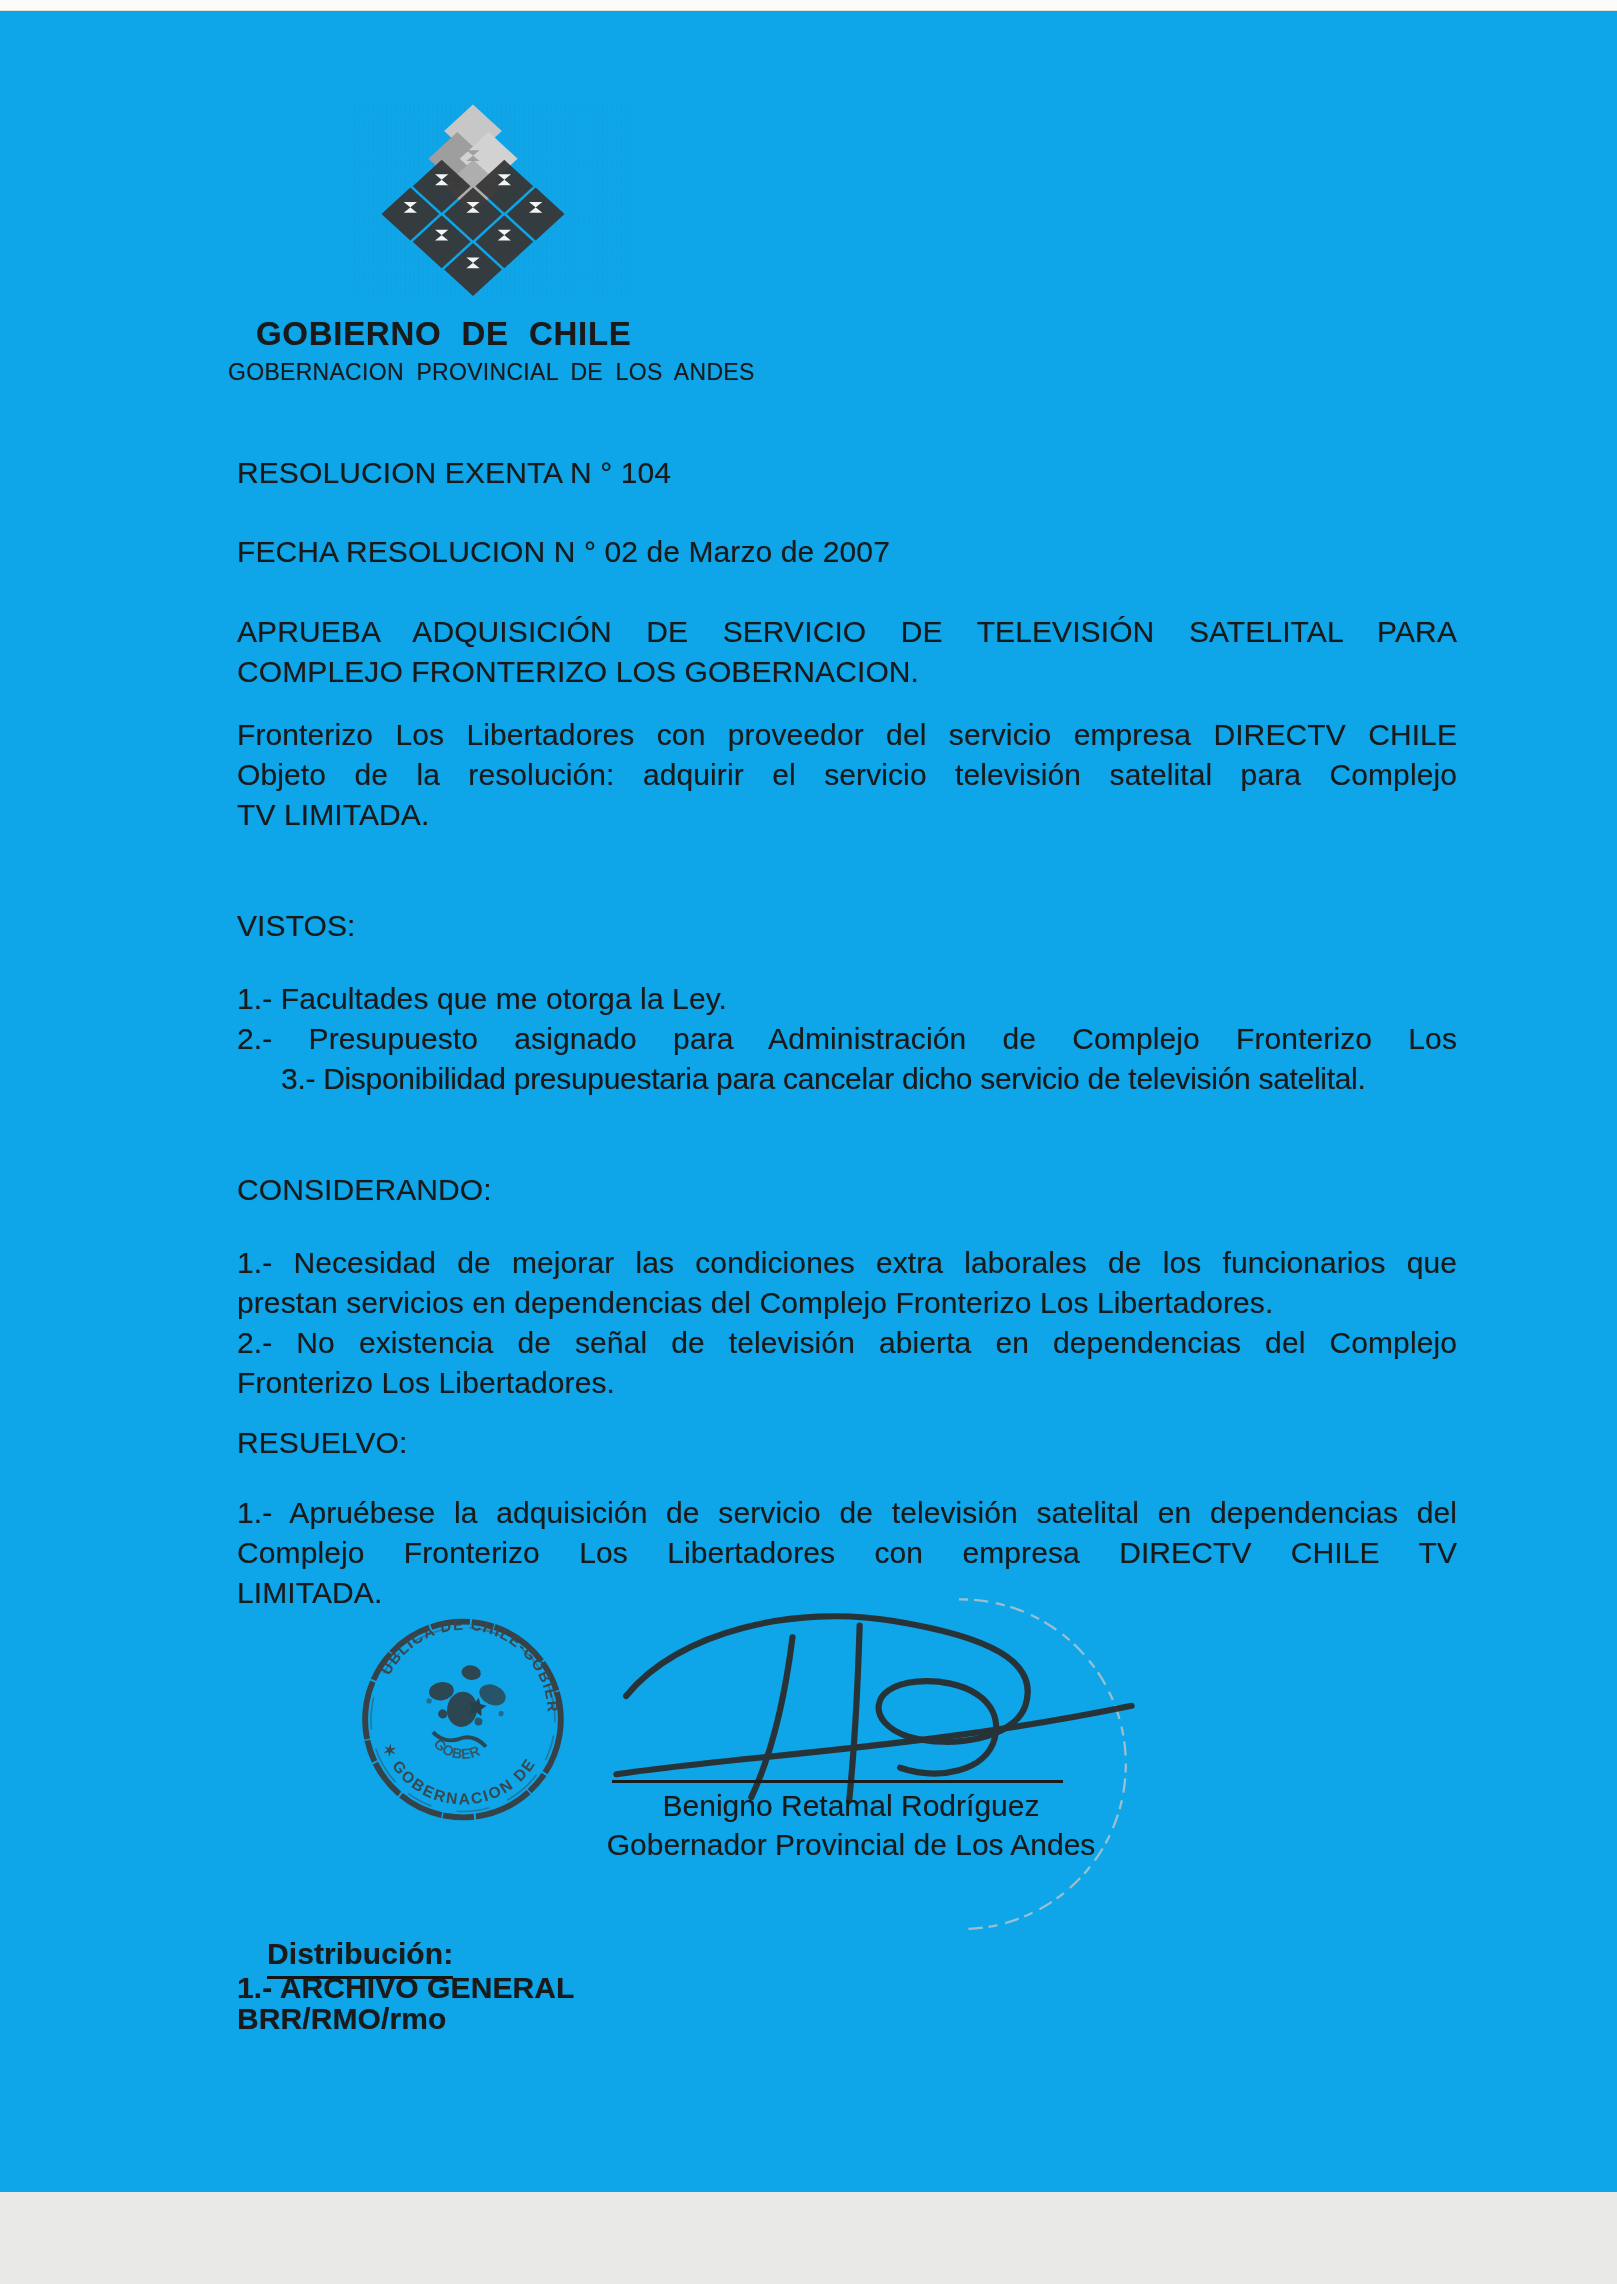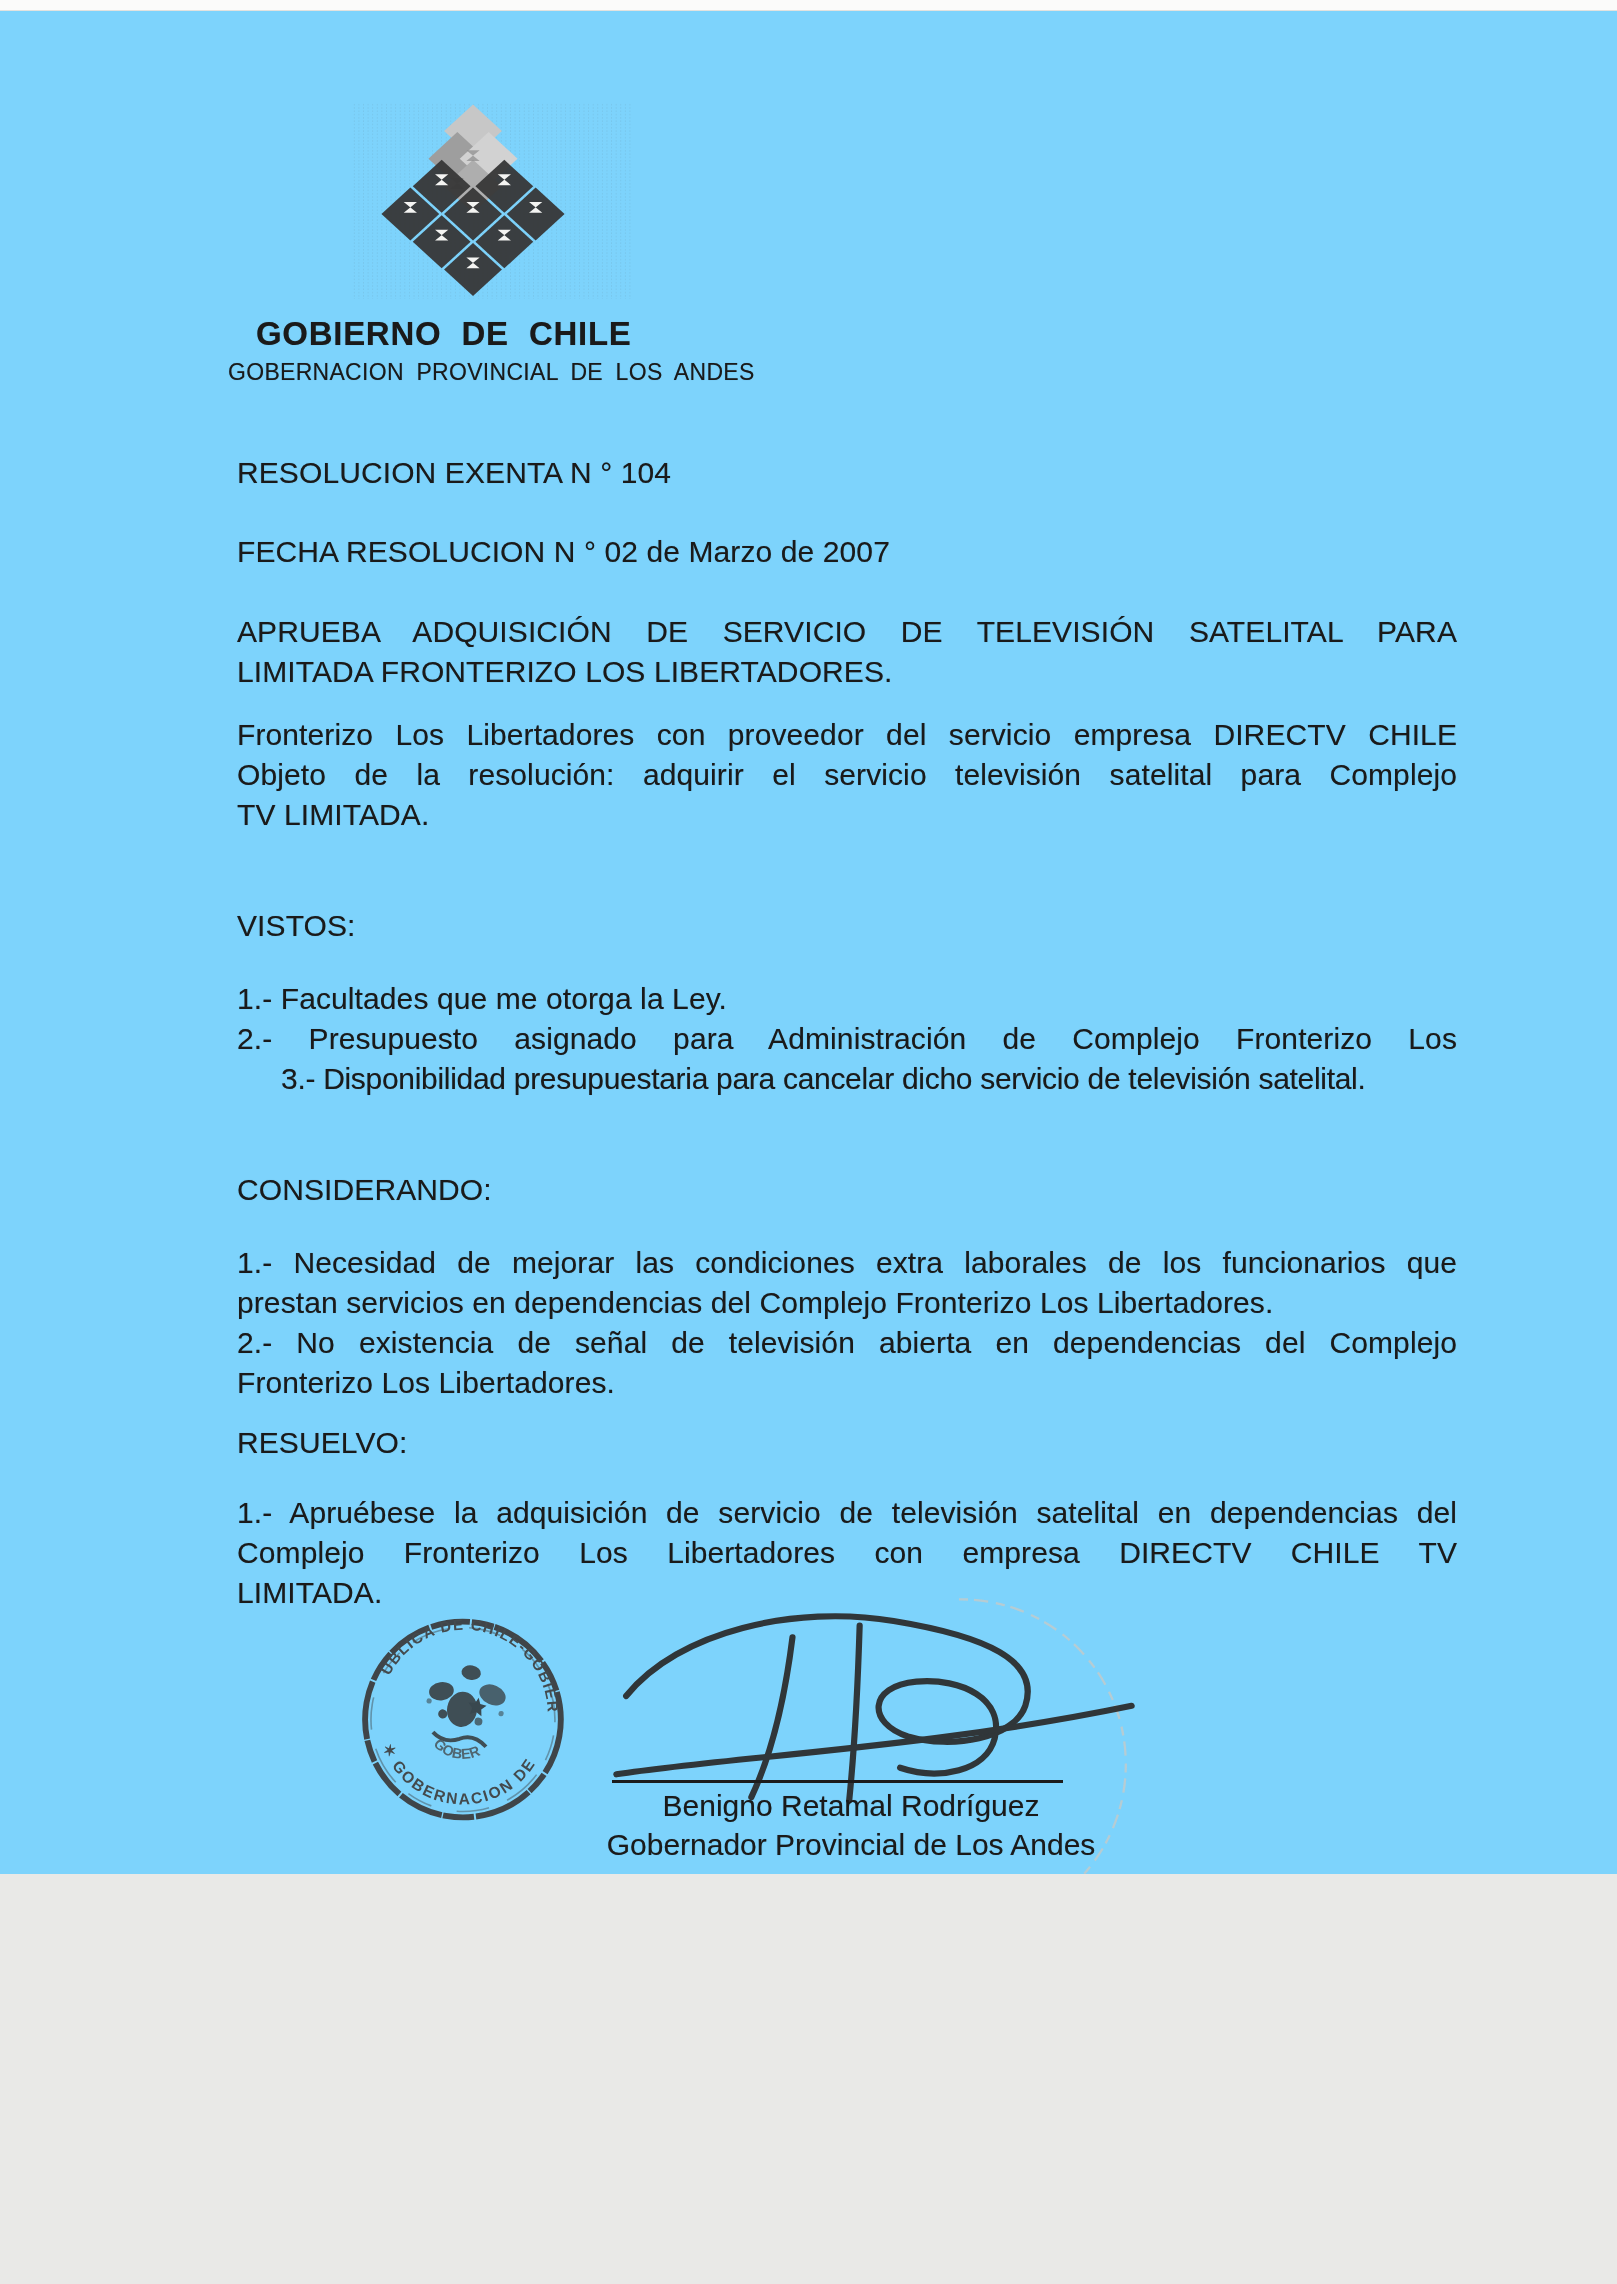--- a/index.html
+++ b/index.html
@@ -1,18 +1,18 @@
 <!DOCTYPE html>
 <html style="font-size:10.4px"><head>
 <meta charset="utf-8">
 <style>
   html,body{margin:0;padding:0;background:#e9e9e7;}
   .page{
-    position:relative; width:1618px; height:1874px;
-    background:#7dd3fc; overflow:hidden;
+    position:relative; width:1618px; height:2192px;
+    background:#0ea5e9; overflow:hidden;
     font-family:"Liberation Sans", sans-serif;
     color:#1a1a1a;
   }
   .scan-edge{position:absolute;top:0;left:0;right:0;height:10.4px;background:#fbfbfa;border-bottom:0.7px solid #e2e2df;}
   .halftone{
     position:absolute;left:352px;top:103px;width:281px;height:196px;
     background-image:radial-gradient(rgba(70,70,70,0.09) 0.7px, transparent 0.8px);
     background-size:4.6px 3.3px;
   }
   .logo{position:absolute;left:378px;top:102px;width:190px;height:194px;}
@@ -71,21 +71,21 @@
   </svg>
 
   <div class="txt org">GOBIERNO DE CHILE</div>
   <div class="txt sub-org">GOBERNACION PROVINCIAL DE LOS ANDES</div>
 
   <div class="txt bodyline" style="top:453px">RESOLUCION EXENTA N ° 104</div>
   <div class="txt bodyline" style="top:532px">FECHA RESOLUCION N ° 02 de Marzo de 2007</div>
 
   <div class="para" style="top:612px">
     <div class="pline just">APRUEBA ADQUISICIÓN DE SERVICIO DE TELEVISIÓN SATELITAL PARA</div>
-    <div class="pline">LIMITADA FRONTERIZO LOS LIBERTADORES.</div>
+    <div class="pline">COMPLEJO FRONTERIZO LOS GOBERNACION.</div>
   </div>
 
   <div class="para" style="top:715px">
     <div class="pline just">Fronterizo Los Libertadores con proveedor del servicio empresa DIRECTV CHILE</div>
     <div class="pline just">Objeto de la resolución: adquirir el servicio televisión satelital para Complejo</div>
     <div class="pline">TV LIMITADA.</div>
   </div>
 
   <div class="txt bodyline" style="top:906px">VISTOS:</div>
 

